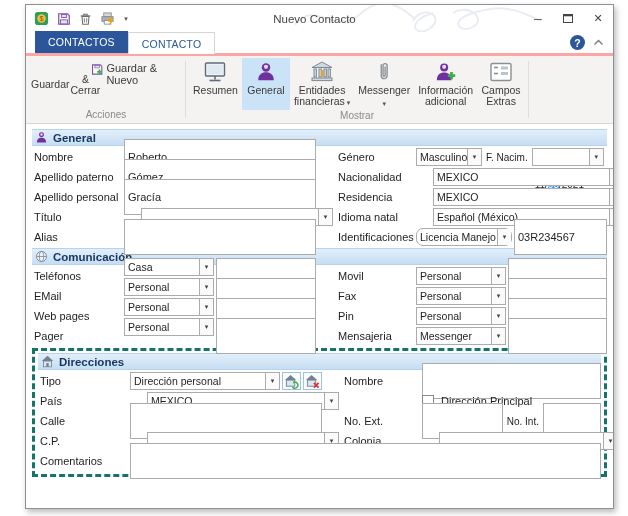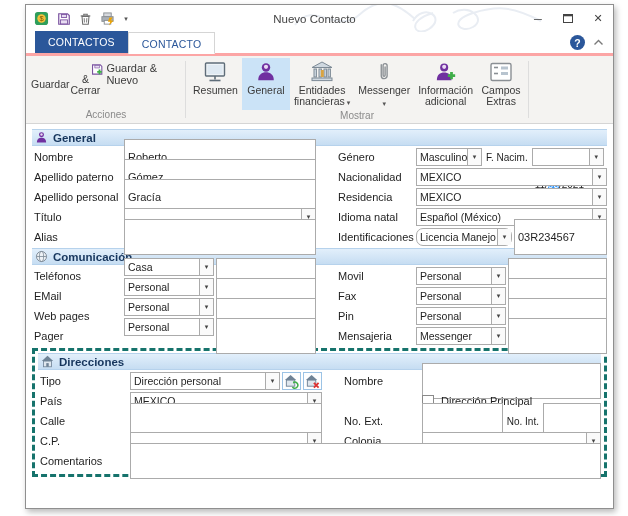--- a/index.html
+++ b/index.html
@@ -46,21 +46,21 @@
   .l1{ width:92px; flex:none; padding-left:2px;}
   .f1{ width:192px; flex:none; display:flex; gap:2px;}
   .gap{ width:22px; flex:none;}
   .l2{ width:78px; flex:none;}
   .f2{ flex:1; display:flex; gap:2px; min-width:0; align-items:center;}
   .fwide{ flex:1; display:flex;}
   .txt{ height:18px; border:1px solid #ababab; font:11px "Liberation Sans",sans-serif; padding:17px 3px; width:100%; background:#fff; color:#1e1e1e;}
   .combo{ height:18px; border:1px solid #ababab; background:#fff; display:flex; align-items:stretch; flex:none;}
   .ct{ flex:1; font-size:10.5px; line-height:16px; padding:0 3px; overflow:hidden; white-space:nowrap;}
   .ca{ width:14px; flex:none; border-left:1px solid #ababab; background:#fafafa; color:#444; font-size:7px; display:flex; align-items:center; justify-content:center;}
-  .w66{width:66px;} .w90{width:90px;} .w96{width:96px;border-radius:7px;} .w58{width:58px; flex:none;} .wfull{width:100%;}
+  .w66{width:66px;} .w90{width:90px;} .w96{width:96px;border-radius:7px;} .w58{width:58px; flex:none;} .wfull{width:100%;margin-left:17px;}
   .grow{flex:1; min-width:0;}
   .inlbl{ flex:none; font-size:10px; padding:0 2px; white-space:nowrap;}
   .datefield{ width:72px; flex:none; height:18px; border:1px solid #ababab; background:#fff; display:flex; align-items:stretch;}
   .dt{ flex:1; font-size:10px; line-height:16px; padding:0 2px; white-space:nowrap;margin-top:28px;}
   .dsel{ background:#3399ff; color:#fff;}
   .iconbtn{ width:19px; height:18px; flex:none; border:1px solid #9cc3e5; background:#fdfeff; display:flex; align-items:center; justify-content:center;}
   .cb{ width:12px; height:12px; border:1px solid #8a8a8a; background:#fff; flex:none;}
   .cbl{ margin-left:5px; font-size:11px;}
   .dashed{ border:3px dashed #16736c; margin-top:3px; padding:0 3px 2px;}
 </style>

